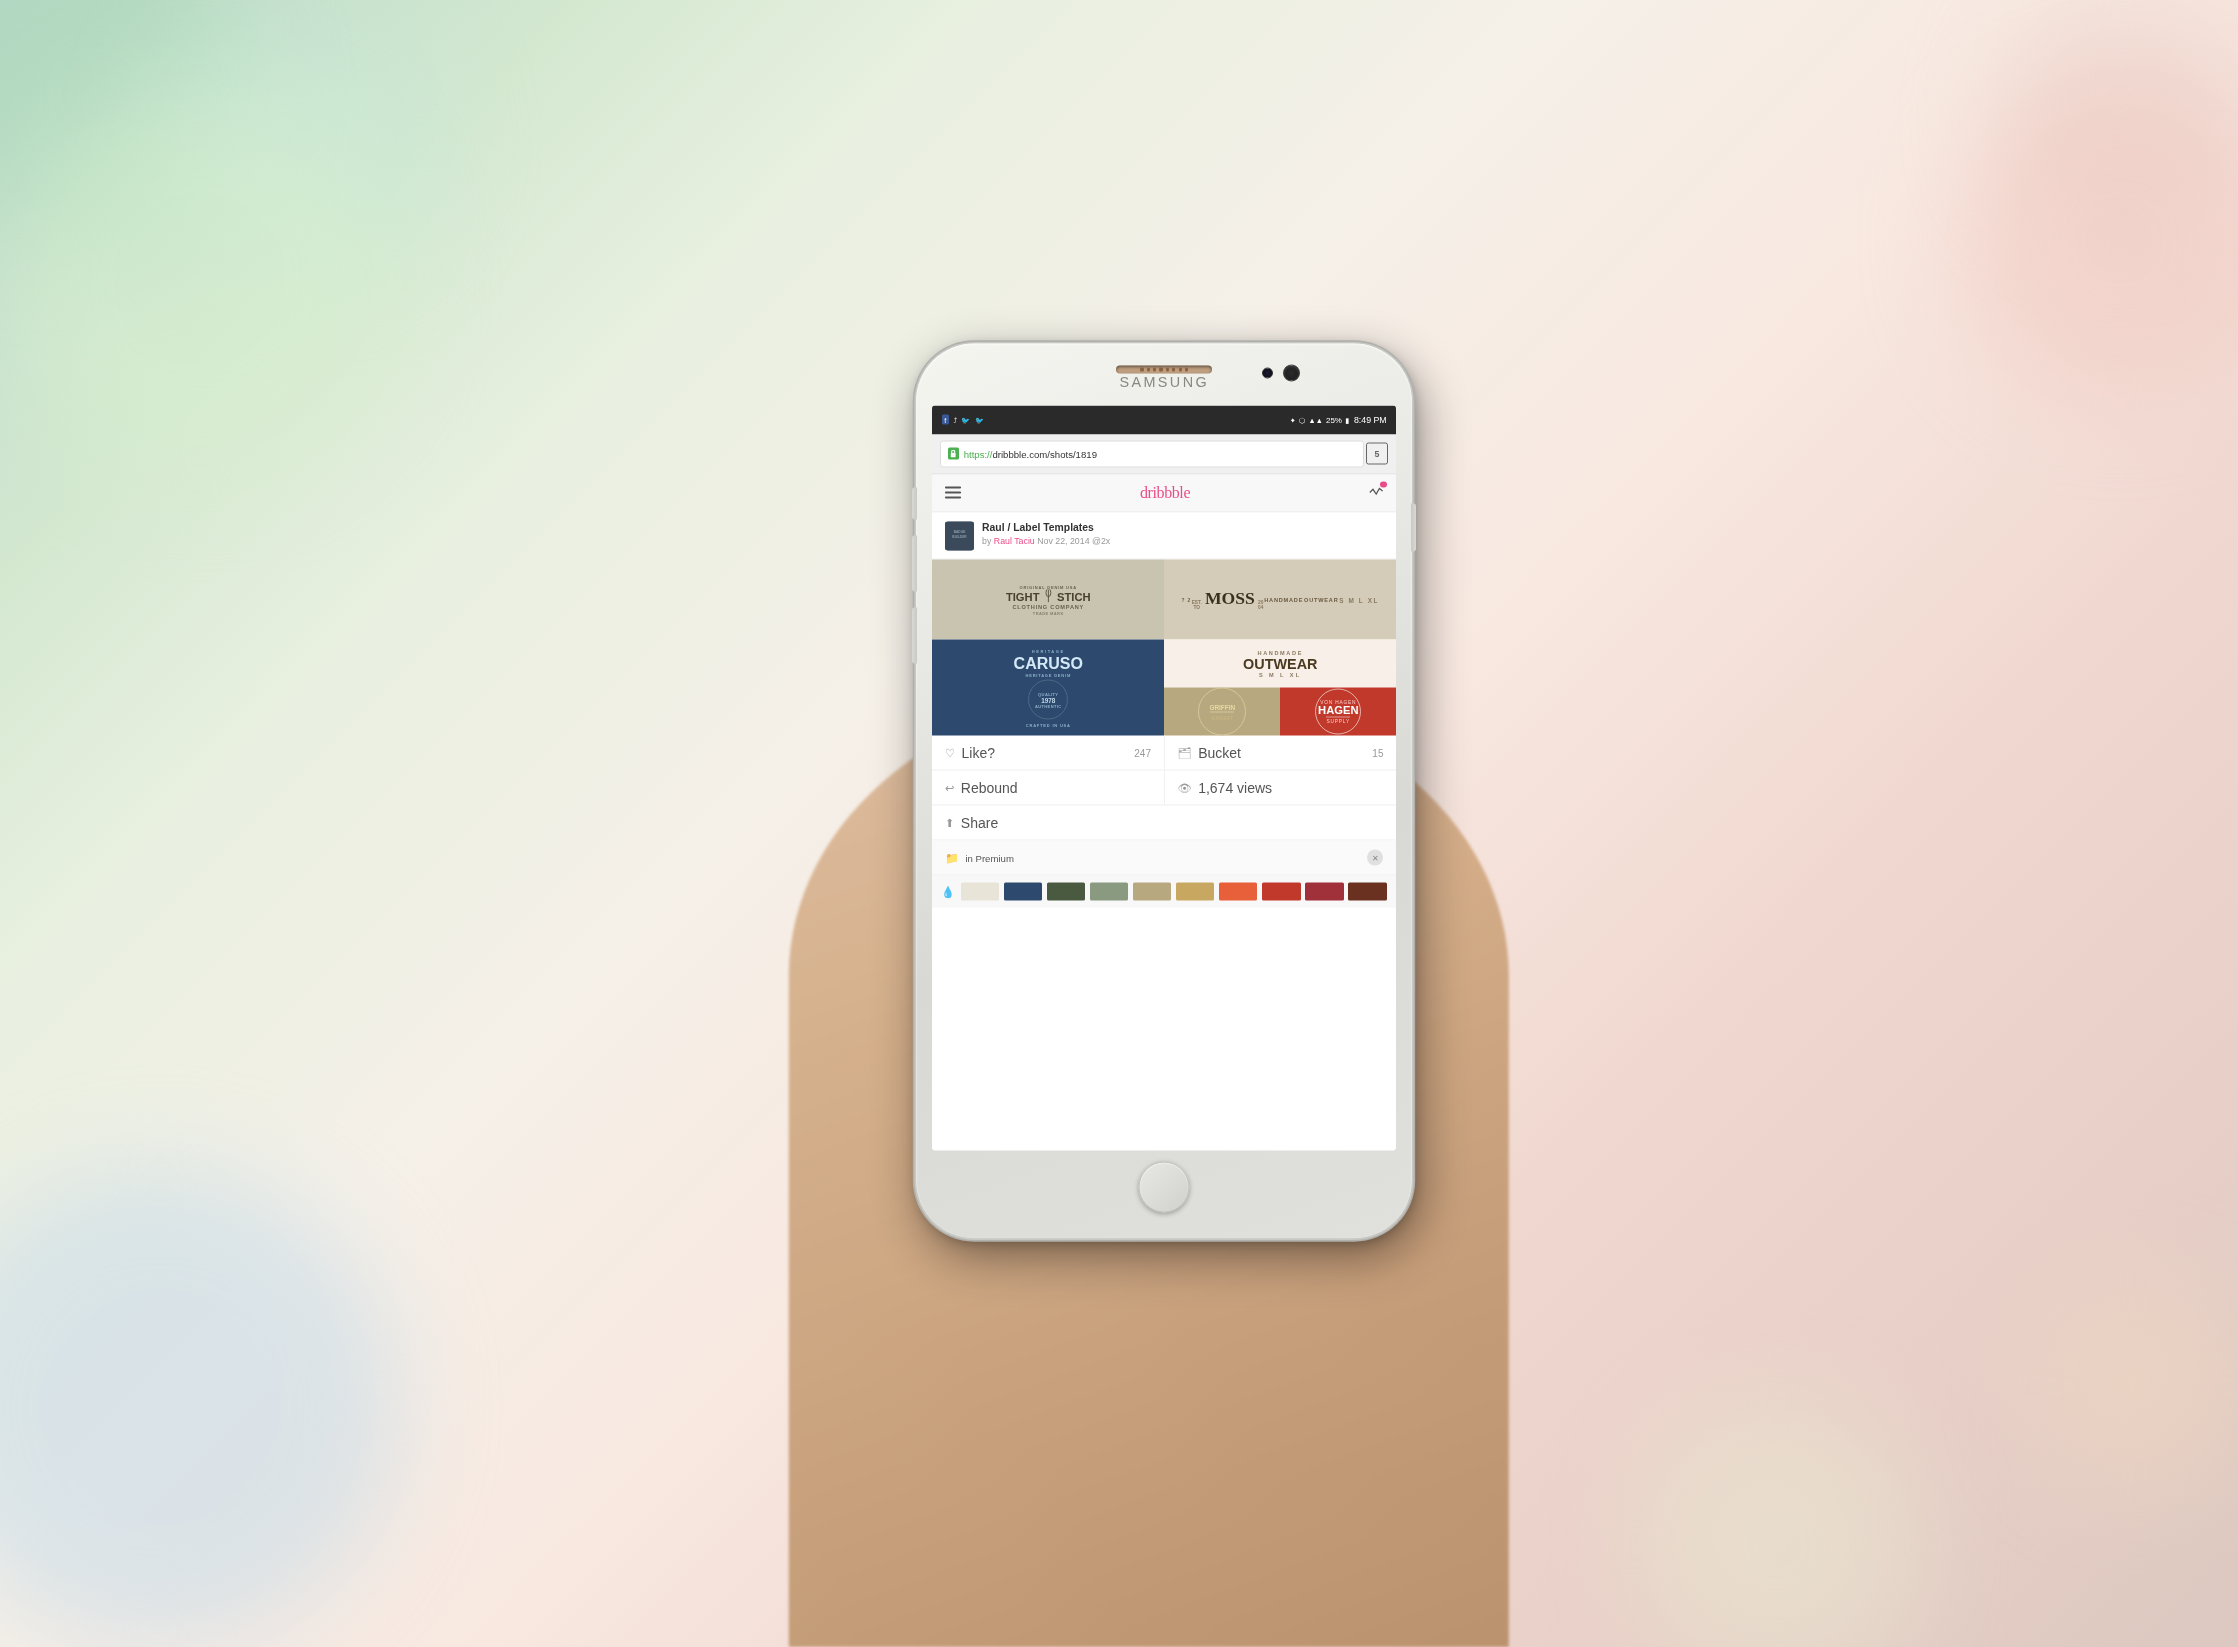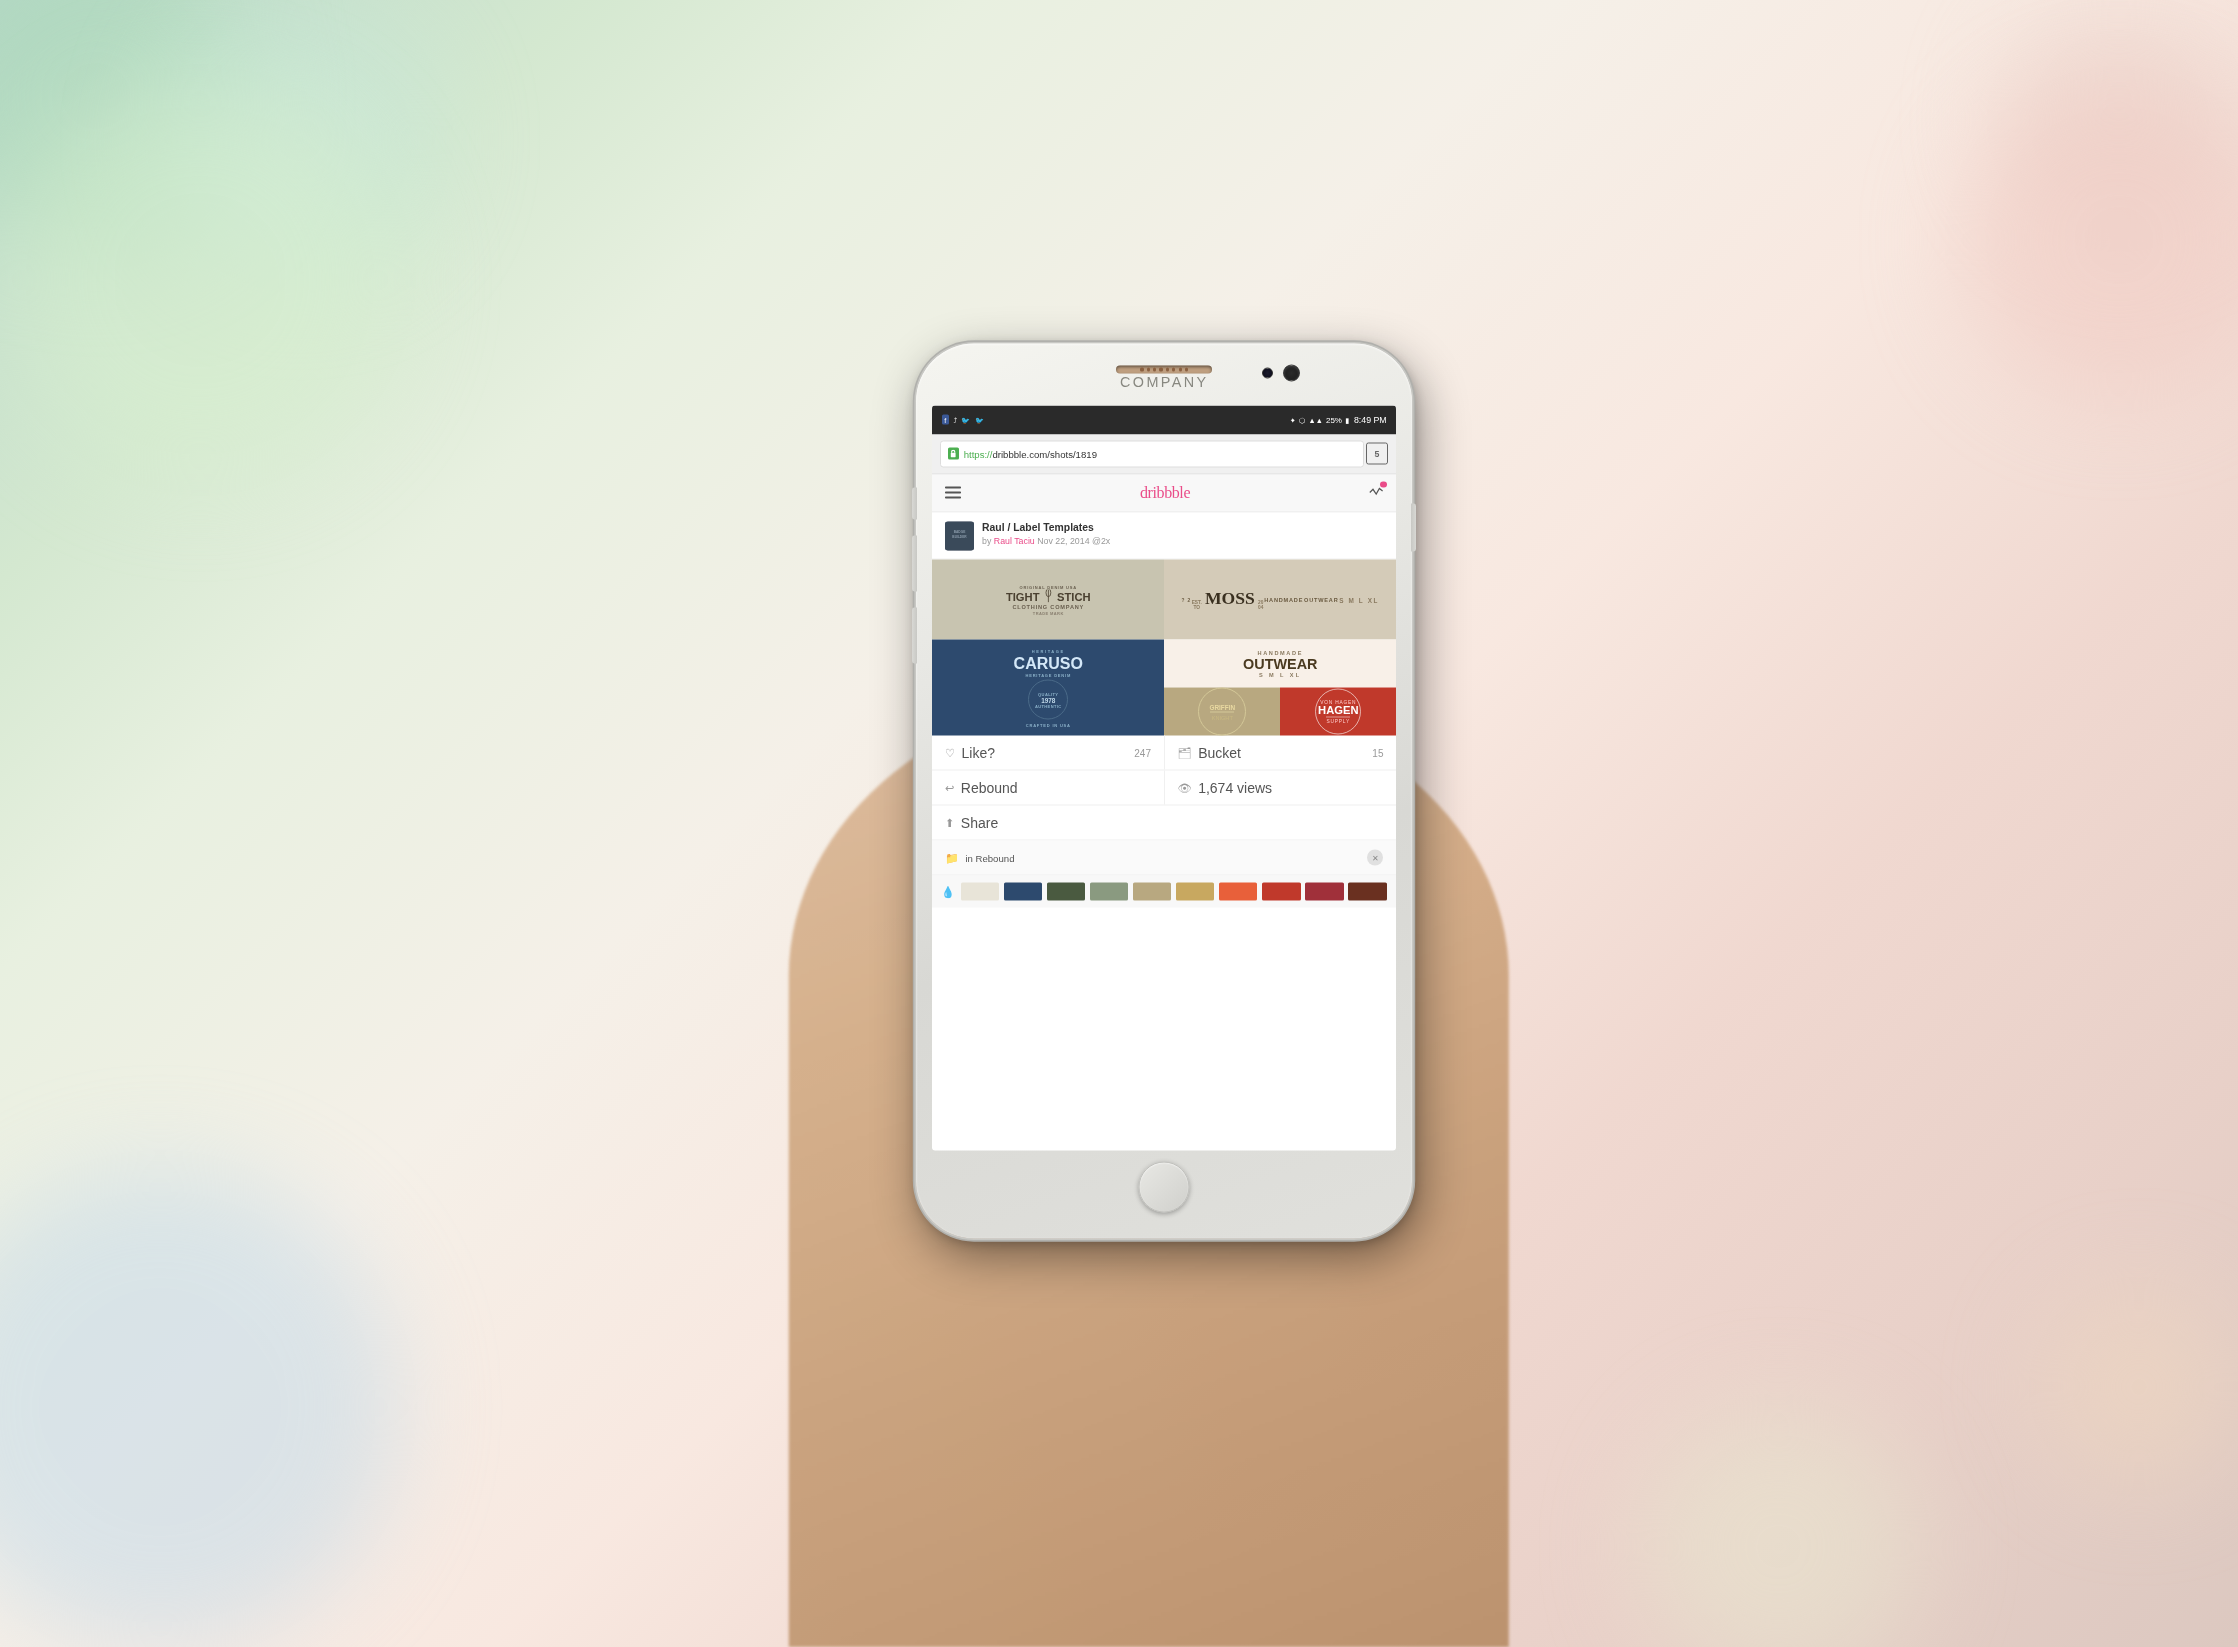--- a/index.html
+++ b/index.html
@@ -666,21 +666,21 @@
       <div class="speaker-dot"></div>
       <div class="speaker-dot"></div>
       <div class="speaker-dot"></div>
     </div>
 
     <div class="front-cam">
       <div class="cam-sensor"></div>
       <div class="cam-lens"></div>
     </div>
 
-    <div class="samsung-logo">COMPANY</div>
+    <div class="samsung-logo">SAMSUNG</div>
 
     <div class="phone-screen">
 
       <div class="status-bar">
         <div class="status-left">
           <span style="font-size:7.2px;background:#3b5998;padding:0.8px 2.4px;border-radius:1.6px;">f</span>
           <span style="font-size:7.2px;">⤴</span>
           <span style="font-size:7.2px;">🐦</span>
           <span style="font-size:7.2px;">🐦</span>
         </div>
@@ -858,21 +858,21 @@
 
         <div class="action-row">
           <div class="action-full">
             <span class="action-icon">⬆</span>
             <span class="action-label">Share</span>
           </div>
         </div>
 
         <div class="premium-row">
           <span class="folder-icon">📁</span>
-          <span class="premium-label">in Rebound</span>
+          <span class="premium-label">in Premium</span>
           <div class="premium-close">
             <span>✕</span>
           </div>
         </div>
 
         <div class="palette-row">
           <span class="palette-drop">💧</span>
           <div class="palette-swatch" style="background:#e8e4d8;"></div>
           <div class="palette-swatch" style="background:#2d4a6e;"></div>
           <div class="palette-swatch" style="background:#4a5a40;"></div>

